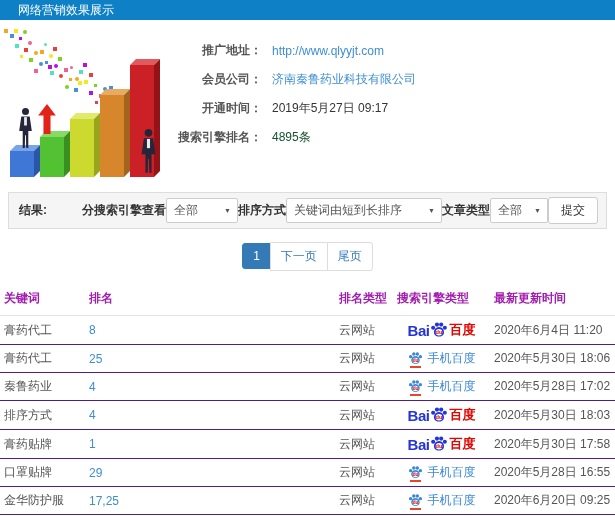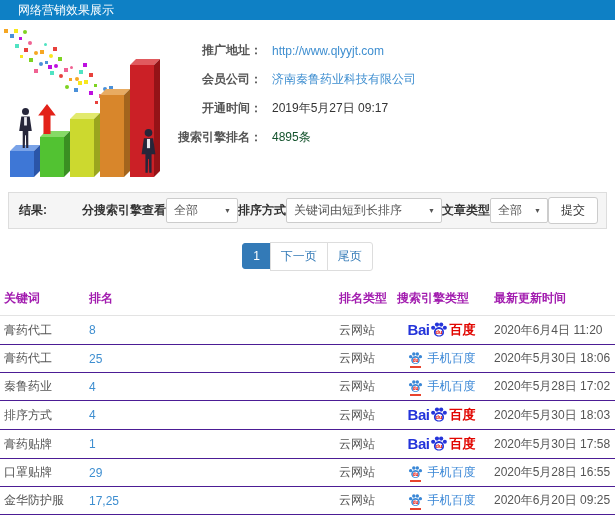--- a/index.html
+++ b/index.html
@@ -60,21 +60,21 @@
   .page-item:last-child { border-radius: 0 3px 3px 0; }
   .page-item.active { background: #337ab7; border-color: #337ab7; color: #fff; }
 
   
   table { width: 615px; border-collapse: collapse; font-size: 12px; table-layout: fixed; }
   th { text-align: left; font-weight: bold; color: #a21caf; padding: 8px 4px; border-bottom: 1px solid #e3e3e3; }
   td { padding: 5px 4px; border-bottom: 1px solid #4c1d95; color: #555; height: 28px; }
   td.rank a { color: #3e8ed0; text-decoration: none; }
   td.engine { text-align: center; }
 
-  .bd-full { display: inline-flex; gap: 1px; vertical-align: middle; }
+  .bd-full { display: inline-flex; align-items: center; gap: 1px; vertical-align: middle; }
   .bd-bai { color: #2434da; font-weight: bold; font-size: 15px; letter-spacing: -0.5px; }
   .bd-cn  { color: #e10601; font-weight: bold; font-size: 13px; }
   .bd-mobile { display: inline-flex; align-items: center; gap: 5px; vertical-align: middle; }
   .bd-micon { position: relative; display: inline-block; line-height: 0; }
   .bd-bar { position: absolute; left: 2px; right: 2px; bottom: -2px; height: 2px; background: #e8442e; }
   .bd-mlabel { color: #3a87d6; font-size: 12px; }
 </style>
 </head>
 <body>
 

